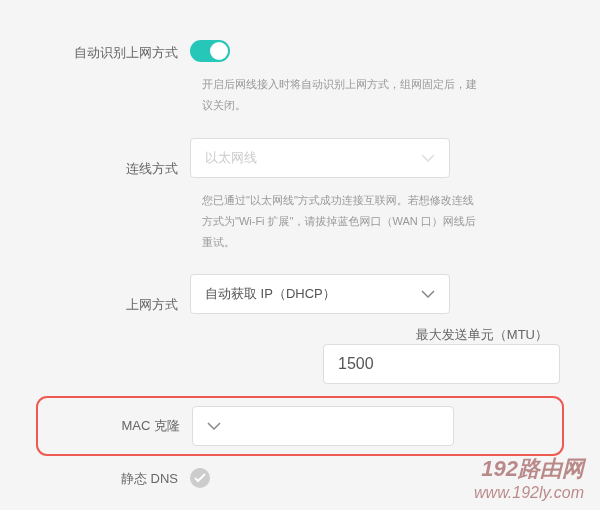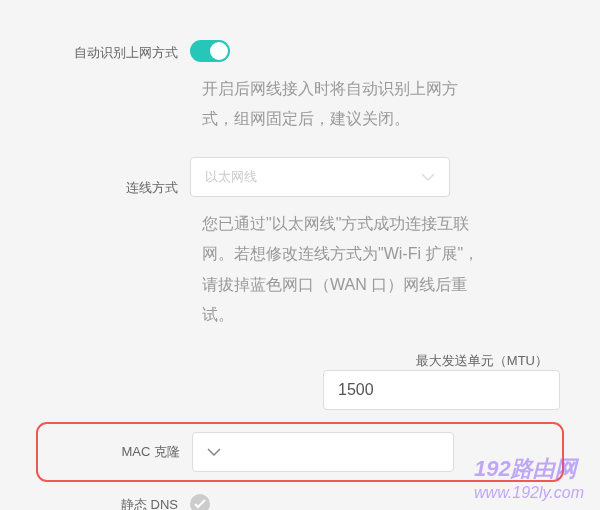--- a/index.html
+++ b/index.html
@@ -32,21 +32,21 @@
       font-size: 13px;
     }
     .control {
       flex: 1;
       max-width: 260px;
     }
     .help {
       margin-left: 162px;
       max-width: 280px;
       color: #999;
-      font-size: 16px;
+      font-size: 11px;
       line-height: 1.9;
       margin-bottom: 22px;
     }
     .toggle {
       width: 40px;
       height: 22px;
       border-radius: 11px;
       background: #26c6b8;
       position: relative;
       cursor: pointer;
@@ -114,23 +114,24 @@
       border-radius: 50%;
       background: #ccc;
       display: flex;
       align-items: center;
       justify-content: center;
     }
     .watermark {
       position: absolute;
       right: 16px;
       bottom: 8px;
-      color: #8b5cf6;
+      color: #7f1d1d;
       opacity: 0.5;
       font-style: italic;
+      text-align: right;
     }
     .watermark .wm-top {
       font-size: 22px;
       font-weight: bold;
     }
     .watermark .wm-bottom {
       font-size: 16px;
     }
   </style>
 </head>
@@ -156,20 +157,33 @@
         <span class="chevron">
           <svg width="14" height="8" viewBox="0 0 14 8">
               <path d="M1 1 L7 7 L13 1" stroke="#ddd" stroke-width="1.5" fill="none"></path>
             </svg>
         </span>
       </div>
     </div>
   </div>
   <div class="help">您已通过"以太网线"方式成功连接互联网。若想修改连线方式为"Wi-Fi 扩展"，请拔掉蓝色网口（WAN 口）网线后重试。</div>
 
+  <div class="row">
+    <div class="label">上网方式</div>
+    <div class="control">
+      <div class="select">
+        <span>自动获取 IP（DHCP）</span>
+        <span class="chevron">
+          <svg width="14" height="8" viewBox="0 0 14 8">
+              <path d="M1 1 L7 7 L13 1" stroke="#888" stroke-width="1.5" fill="none"></path>
+            </svg>
+        </span>
+      </div>
+    </div>
+  </div>
 
   <div class="row" style="margin-top:4px;flex-direction:column;">
     <div class="label">最大发送单元（MTU）</div>
     <div class="control">
       <div class="input">
         <input type="text" value="1500" style="">
       </div>
     </div>
   </div>
 

